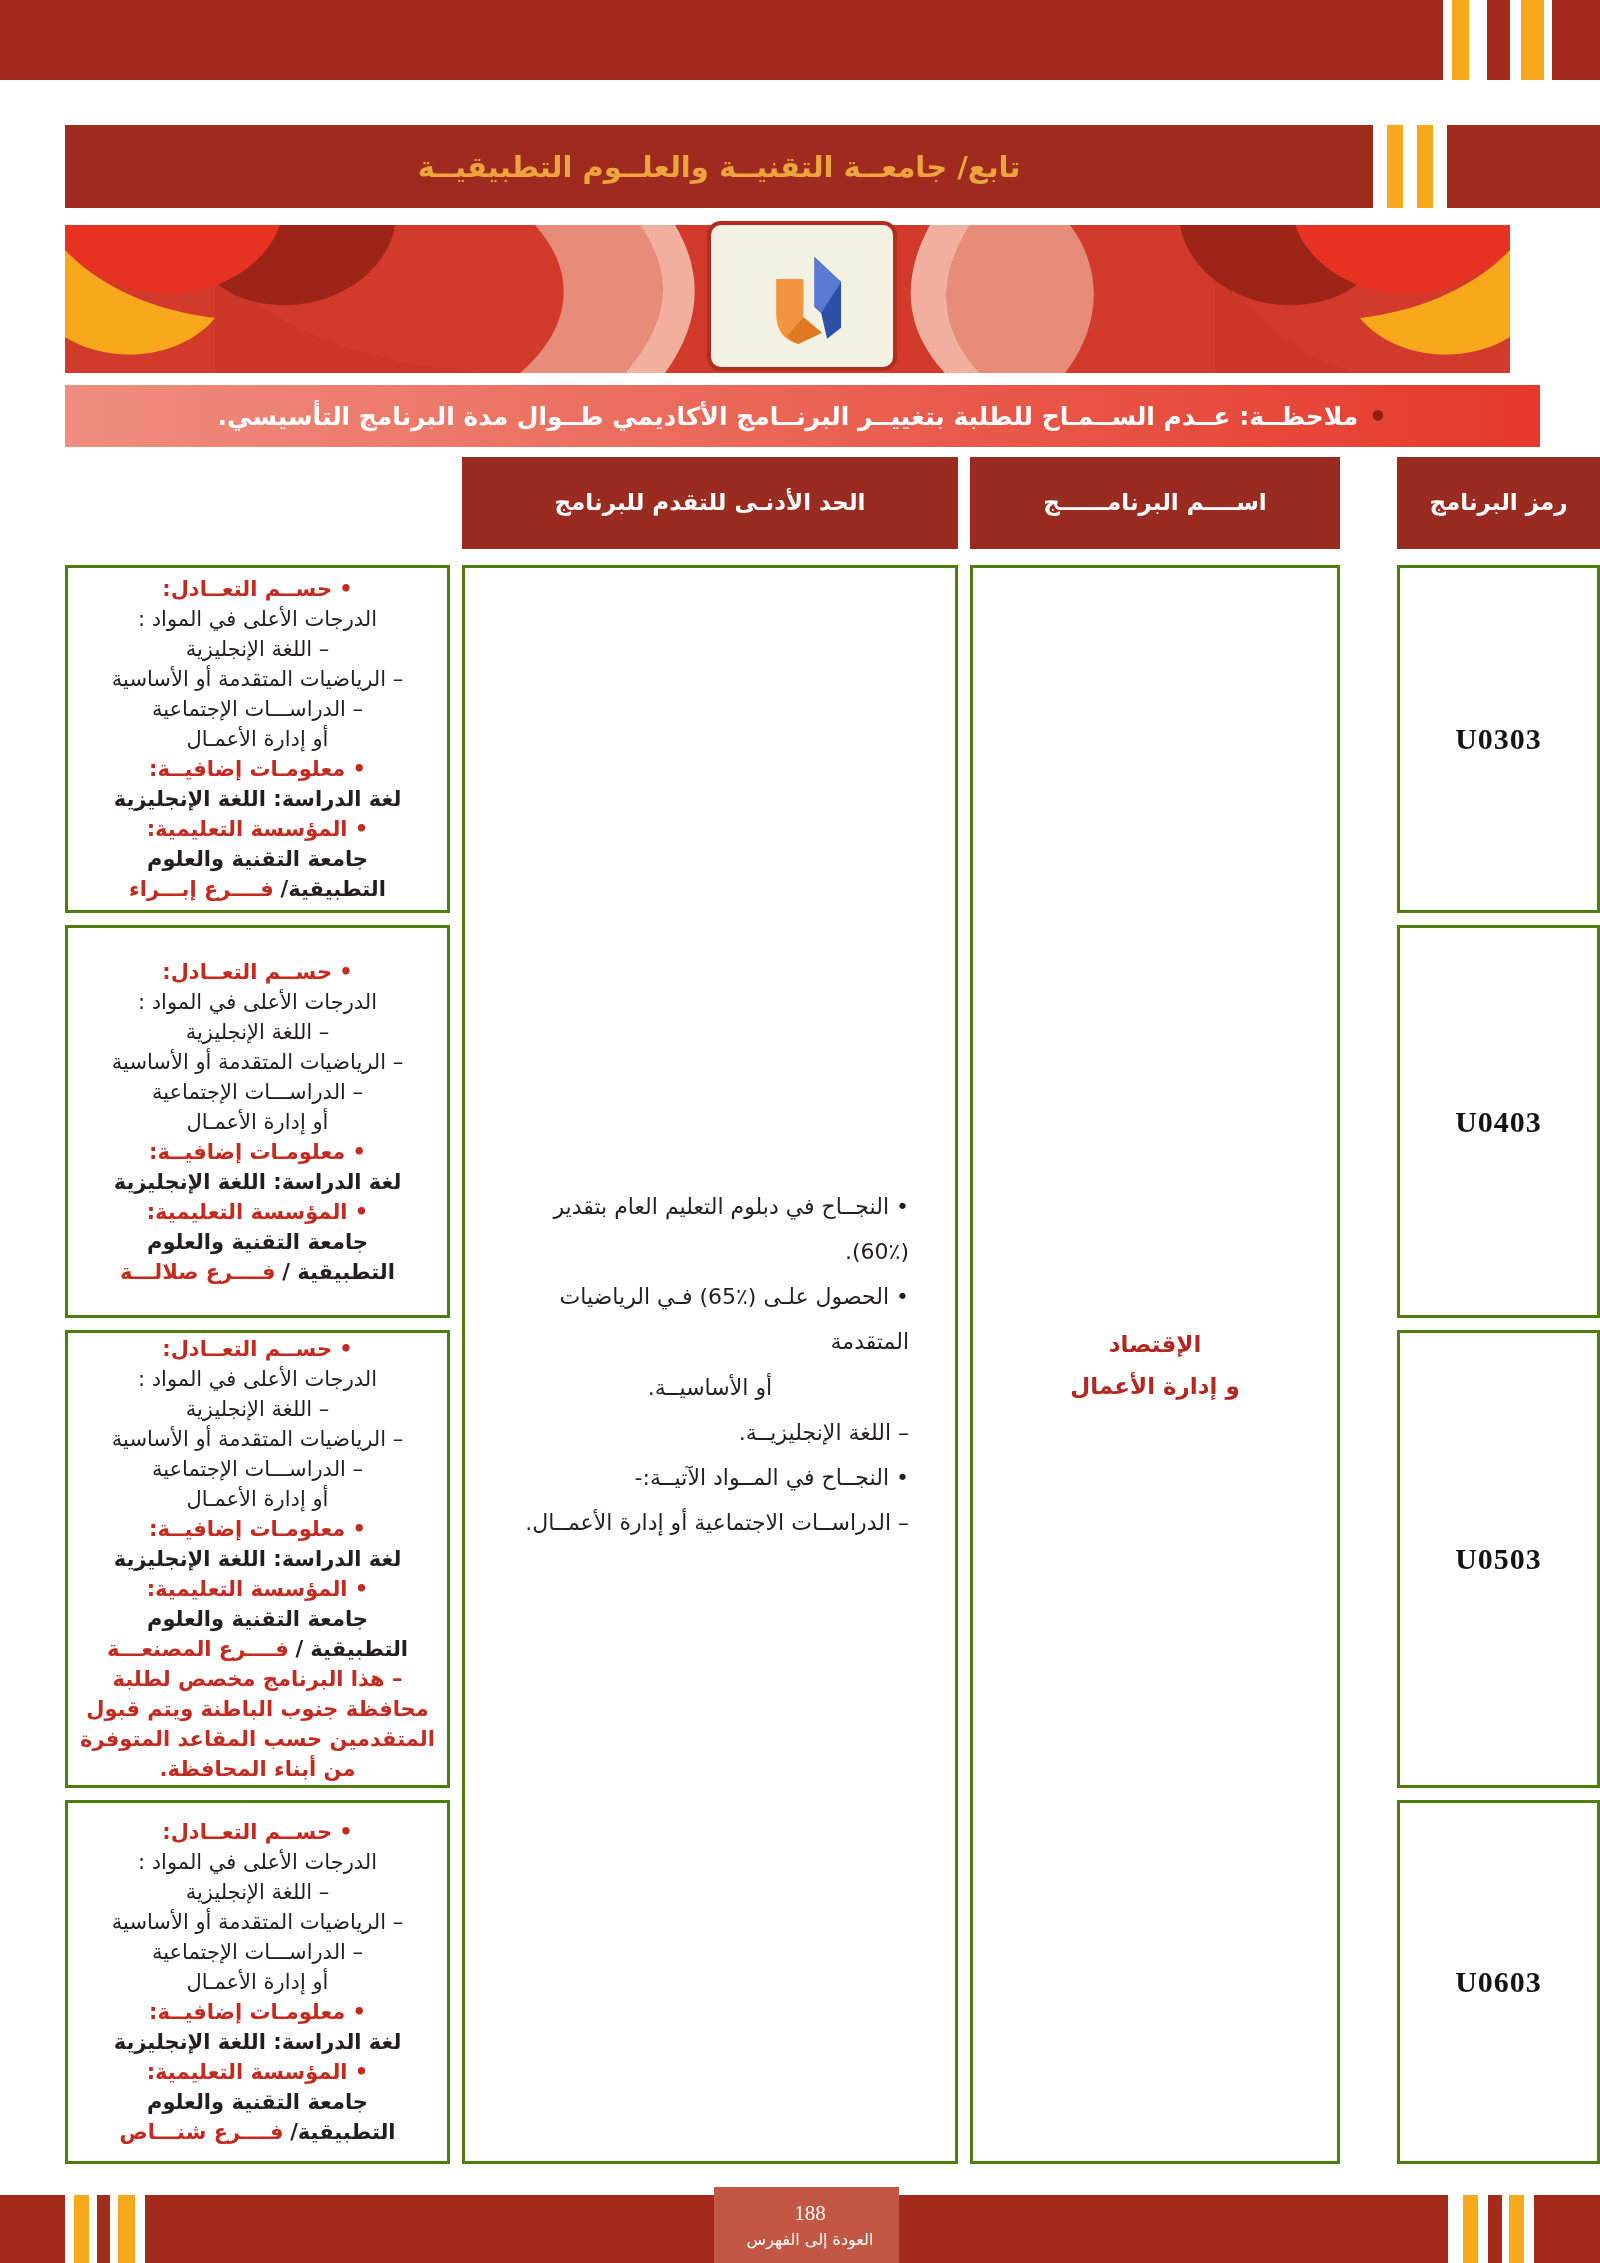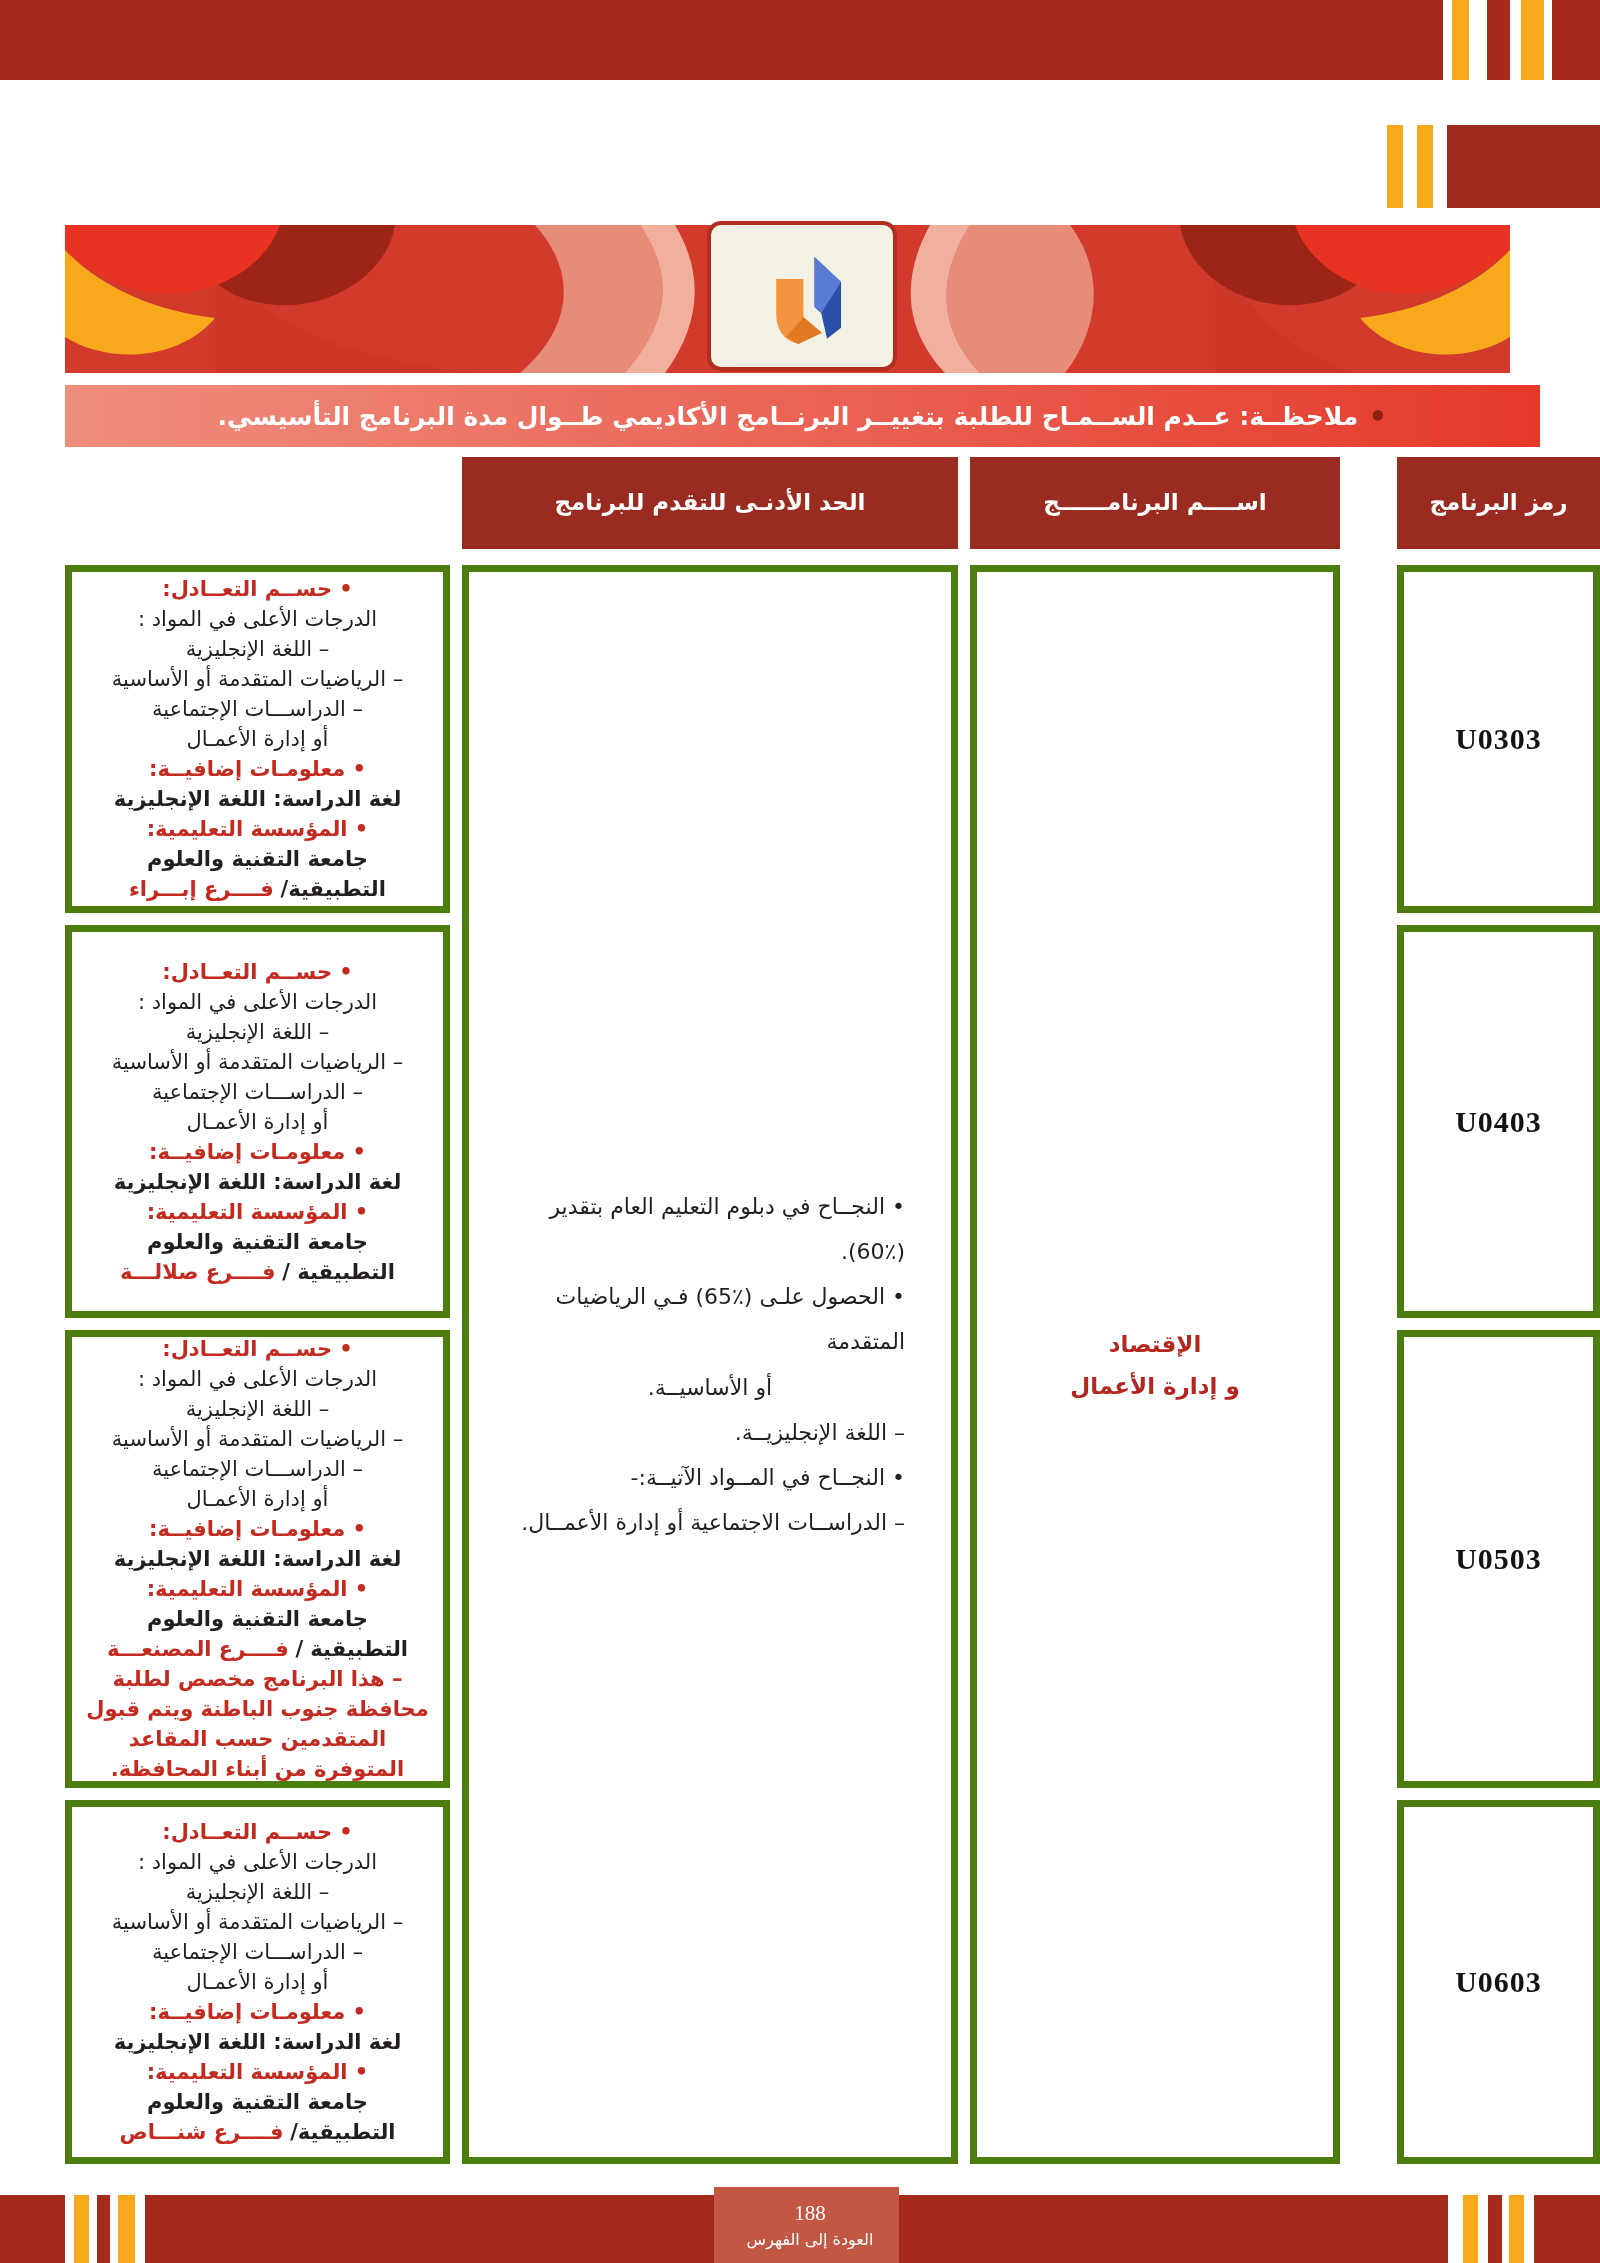--- a/index.html
+++ b/index.html
@@ -30,21 +30,21 @@
   .note-bar{left:65px;top:385px;width:1475px;height:62px;
             background:linear-gradient(to left,#E5392B,#EF8E7E);
             display:flex;align-items:center;justify-content:center;direction:rtl;}
   .note-text{color:#ffffff;font-weight:bold;font-size:25px;}
   .note-bullet{color:#8F2013;font-size:30px;margin-left:10px;font-weight:bold;}
 
   
   .thead{position:absolute;top:457px;height:92px;background:#9A2B21;color:#fff;
          font-weight:bold;font-size:23px;display:flex;align-items:center;justify-content:center;
          text-align:center;line-height:1.3;box-sizing:border-box;padding:0 16px;direction:rtl;}
-  .tcell{position:absolute;background:#fff;border:7px solid #4d7c0f;box-sizing:border-box;
+  .tcell{position:absolute;background:#fff;border:3px solid #4d7c0f;box-sizing:border-box;
          display:flex;align-items:center;justify-content:center;}
   .col-info{left:65px;width:385px;}
   .col-min{left:462px;width:496px;}
   .col-name{left:970px;width:370px;}
   .col-code{left:1397px;width:203px;}
 
   .info-text{width:100%;text-align:center;font-size:21px;line-height:30px;color:#231F20;
              direction:rtl;padding:6px 10px;box-sizing:border-box;}
   .red{color:#C42B20;font-weight:bold;}
   .bold{font-weight:bold;}
@@ -65,20 +65,23 @@
 <body>
 
 <div class="page">
 
   <div class="abs bar-red" style="left:0;top:0;width:1443px;height:80px;"></div>
   <div class="abs stripe-gold" style="left:1452px;top:0;width:17px;height:80px;"></div>
   <div class="abs stripe-red" style="left:1487px;top:0;width:23px;height:80px;"></div>
   <div class="abs stripe-gold" style="left:1521px;top:0;width:23px;height:80px;"></div>
   <div class="abs bar-red" style="left:1552px;top:0;width:48px;height:80px;"></div>
 
+  <div class="abs title-bar">
+    <div class="title-text">تابع/ جامعــة التقنيــة والعلــوم التطبيقيــة</div>
+  </div>
   <div class="abs stripe-gold" style="left:1387px;top:125px;width:16px;height:83px;"></div>
   <div class="abs stripe-gold" style="left:1417px;top:125px;width:16px;height:83px;"></div>
   <div class="abs bar-red" style="left:1447px;top:125px;width:153px;height:83px;background:#9E2B1E;"></div>
 
   <div class="abs banner">
     <svg viewBox="0 0 1445 148" preserveAspectRatio="none">
       <rect width="1445" height="148" fill="#D23B2C"></rect>
       <path d="M470,0 C515,50 505,105 455,148 L560,148 C610,90 605,45 575,0 Z" fill="#E68C79"></path>
       <path d="M560,148 C610,90 605,45 575,0 L610,0 C640,50 635,100 600,148 Z" fill="#F0B09D"></path>
       <path d="M905,0 C870,55 875,105 915,148 L1000,148 C1040,95 1035,40 1005,0 Z" fill="#E68C79"></path>

